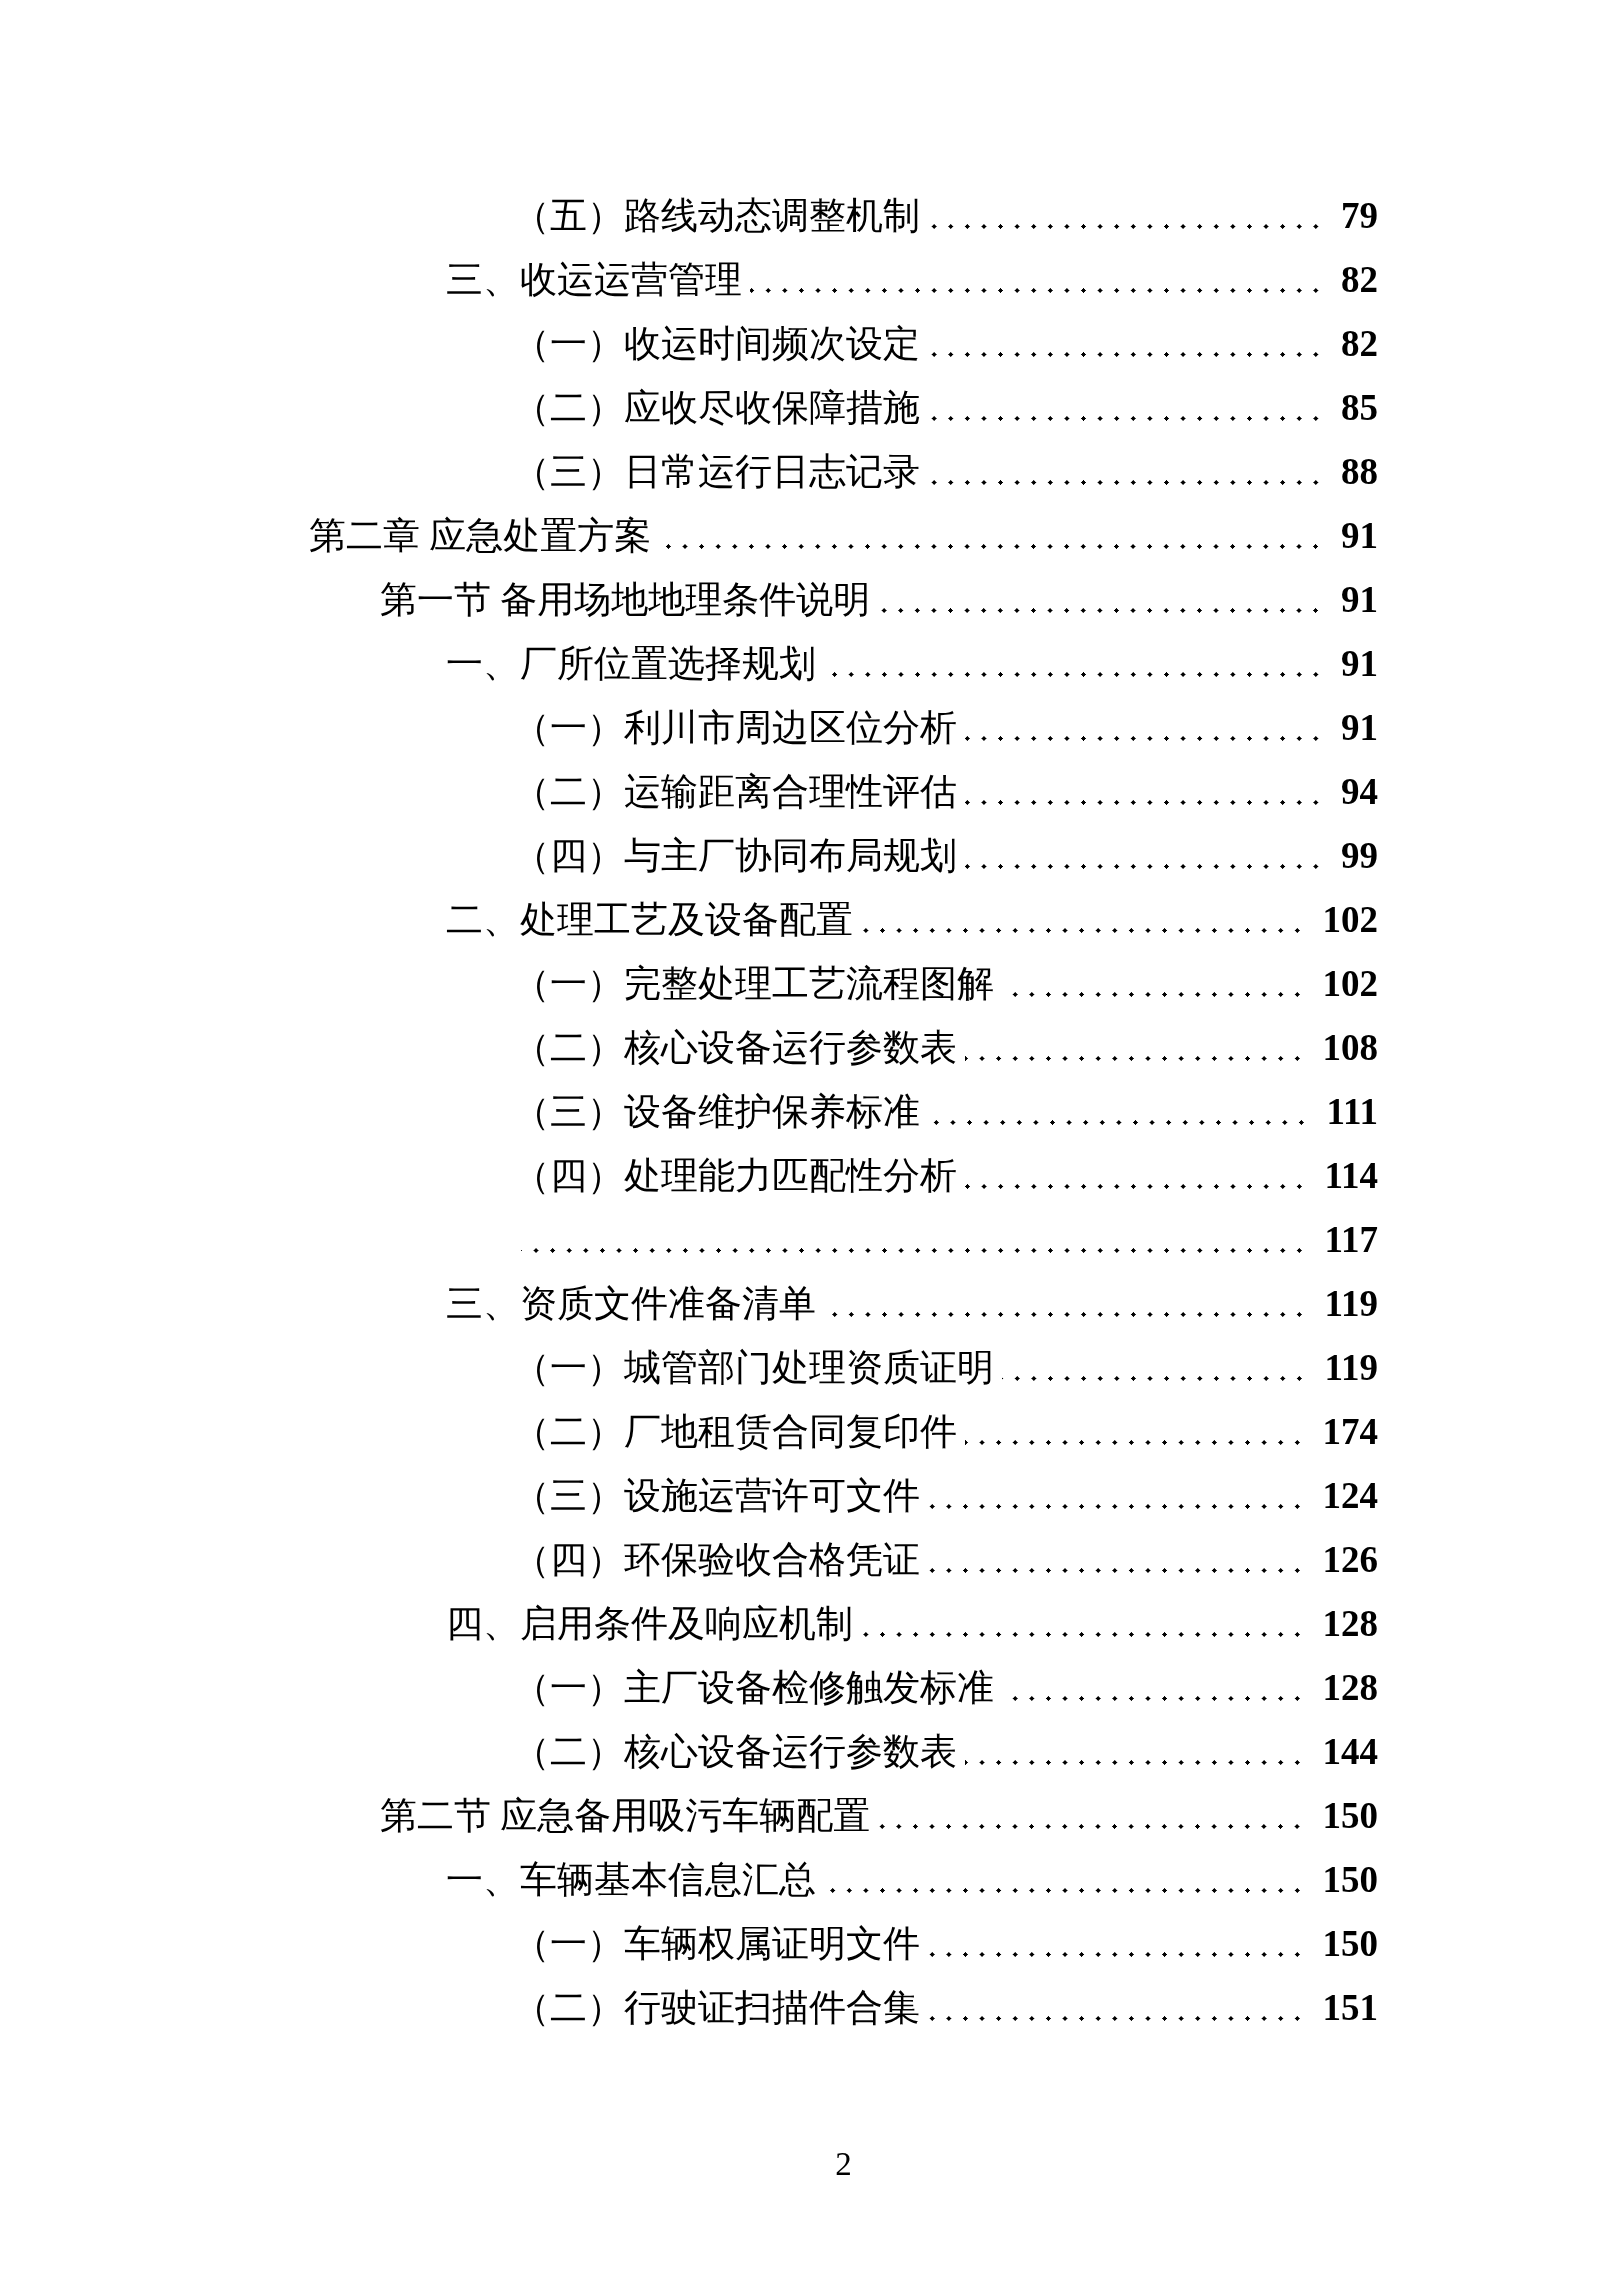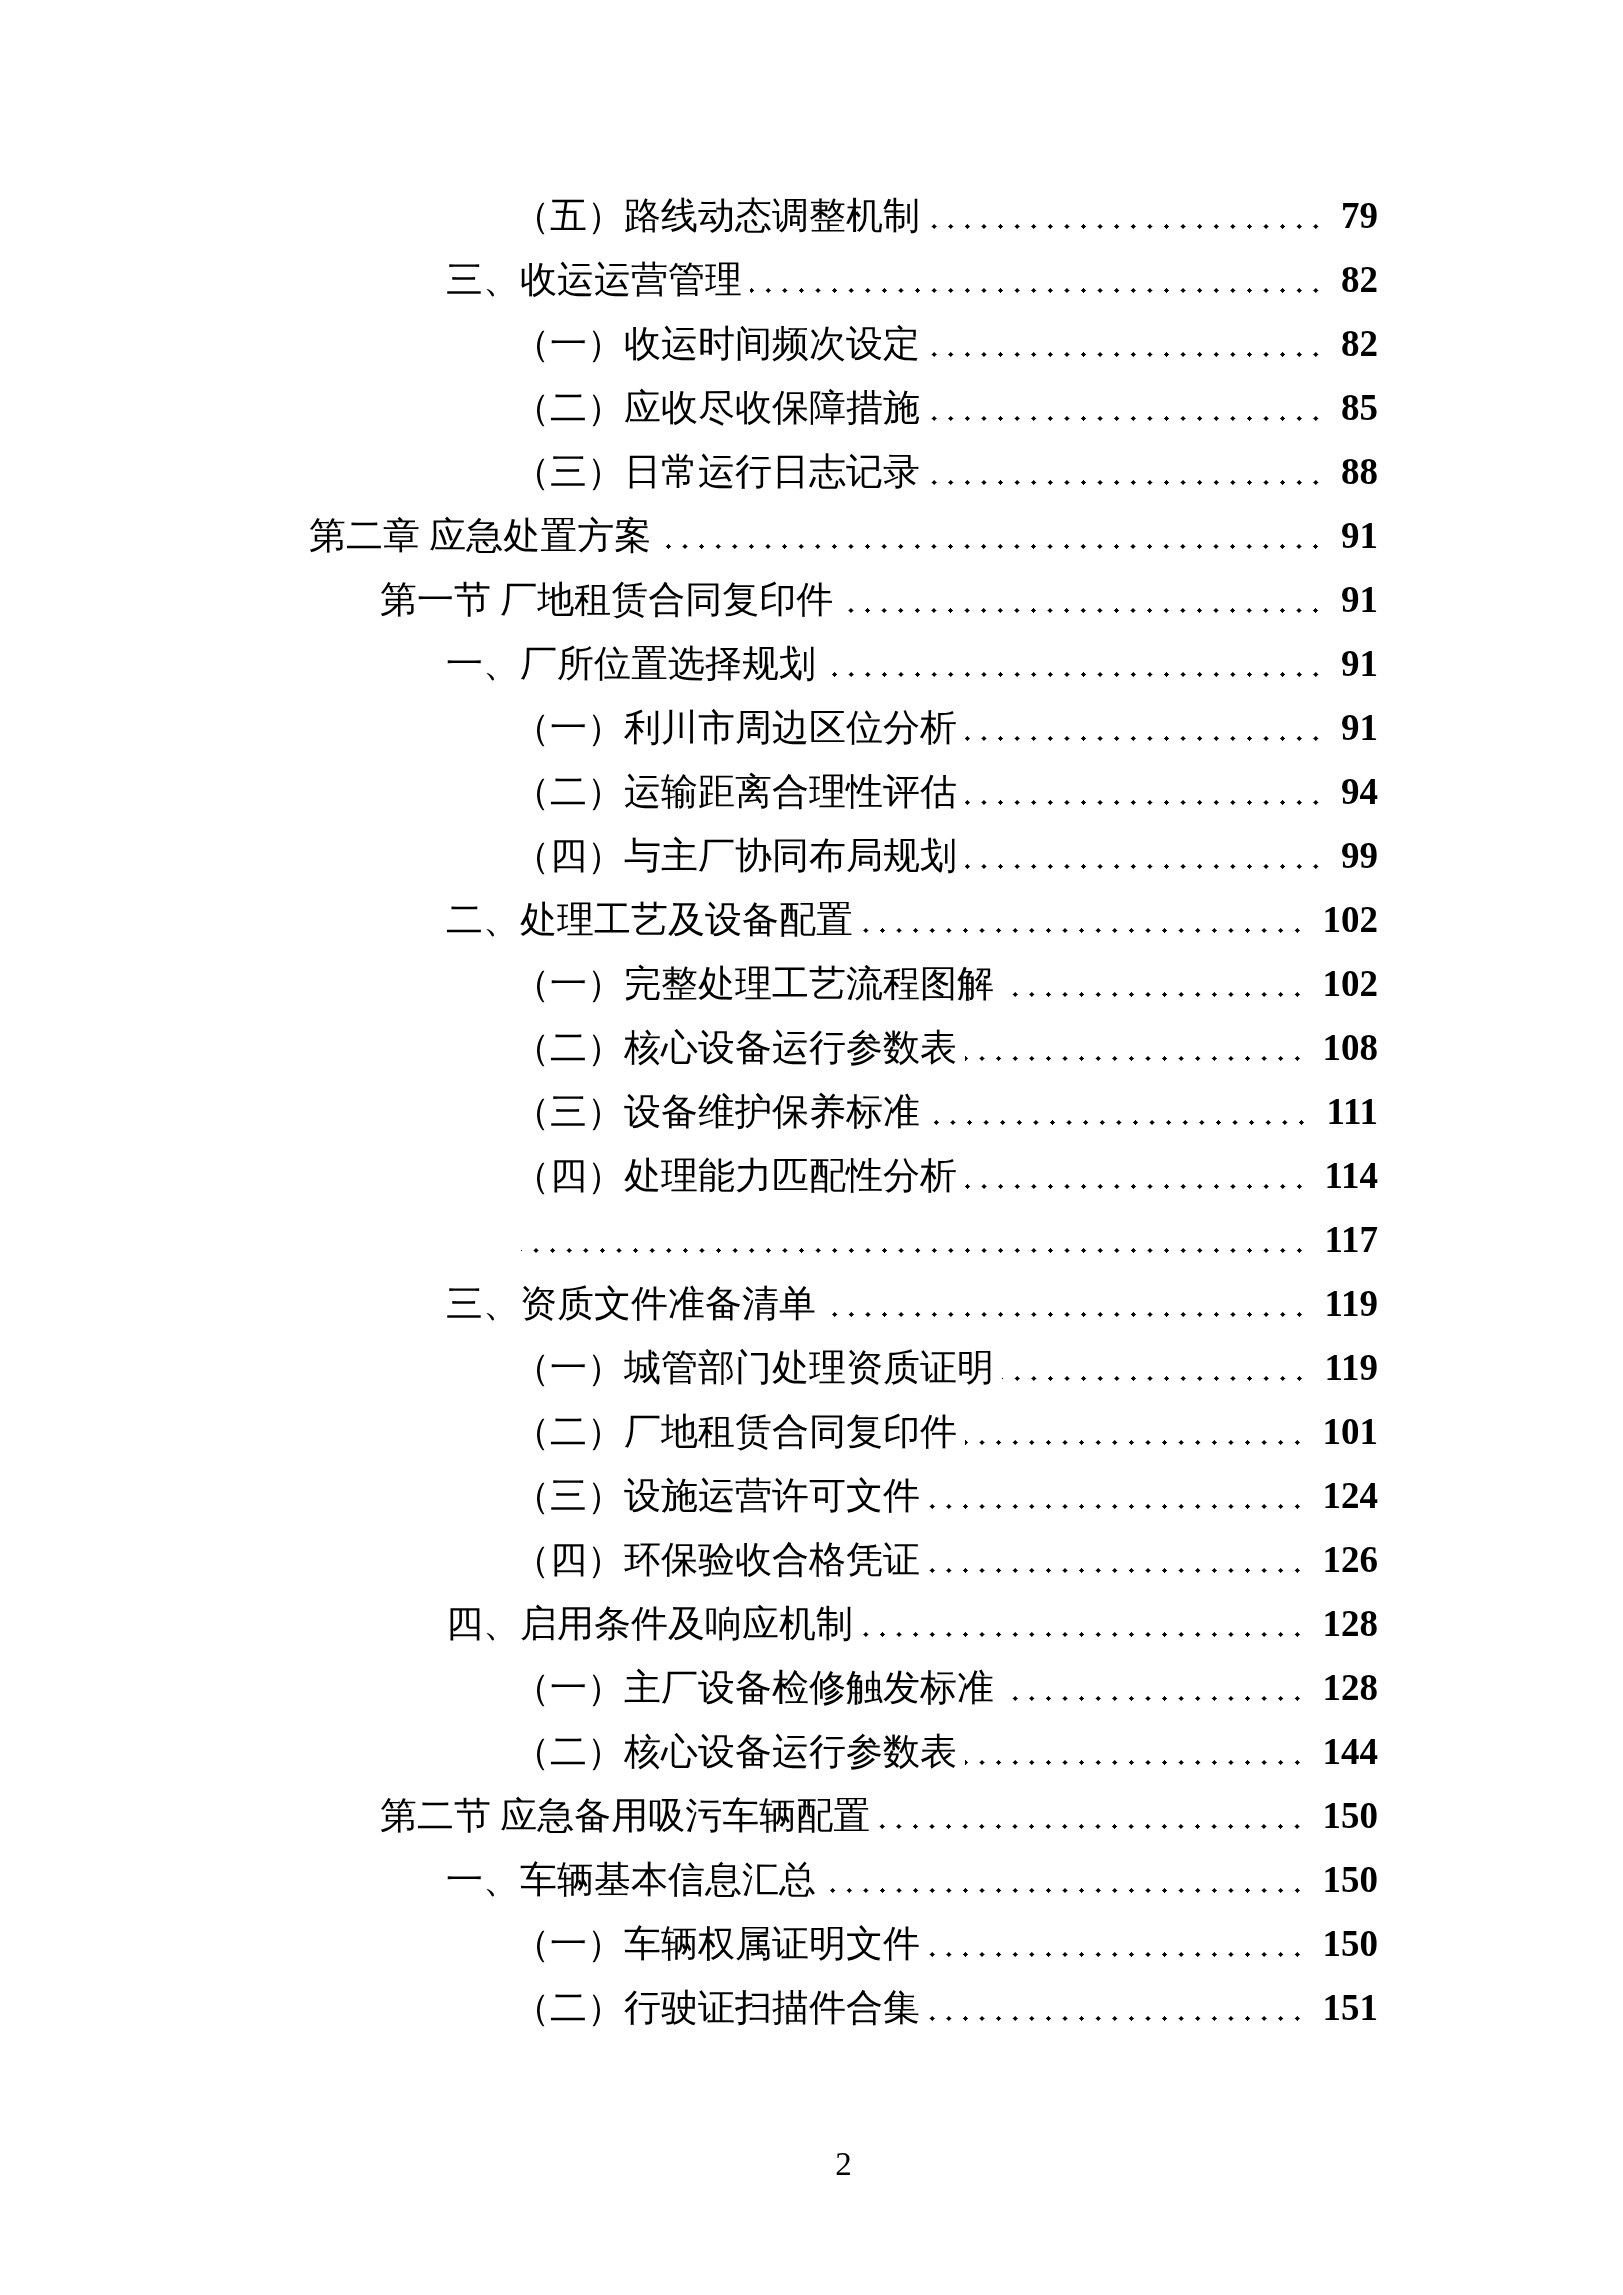--- a/index.html
+++ b/index.html
@@ -83,21 +83,21 @@
       <span class="toc-title">（三）日常运行日志记录</span>
       <span class="leader"></span>
       <span class="toc-page">88</span>
     </div>
     <div class="toc-row lvl0">
       <span class="toc-title">第二章 应急处置方案</span>
       <span class="leader"></span>
       <span class="toc-page">91</span>
     </div>
     <div class="toc-row lvl1">
-      <span class="toc-title">第一节 厂地租赁合同复印件</span>
+      <span class="toc-title">第一节 备用场地地理条件说明</span>
       <span class="leader"></span>
       <span class="toc-page">91</span>
     </div>
     <div class="toc-row lvl2">
       <span class="toc-title">一、厂所位置选择规划</span>
       <span class="leader"></span>
       <span class="toc-page">91</span>
     </div>
     <div class="toc-row lvl3">
       <span class="toc-title">（一）利川市周边区位分析</span>
@@ -149,21 +149,21 @@
       <span class="toc-page">119</span>
     </div>
     <div class="toc-row lvl3">
       <span class="toc-title">（一）城管部门处理资质证明</span>
       <span class="leader"></span>
       <span class="toc-page">119</span>
     </div>
     <div class="toc-row lvl3">
       <span class="toc-title">（二）厂地租赁合同复印件</span>
       <span class="leader"></span>
-      <span class="toc-page">101</span>
+      <span class="toc-page">174</span>
     </div>
     <div class="toc-row lvl3">
       <span class="toc-title">（三）设施运营许可文件</span>
       <span class="leader"></span>
       <span class="toc-page">124</span>
     </div>
     <div class="toc-row lvl3">
       <span class="toc-title">（四）环保验收合格凭证</span>
       <span class="leader"></span>
       <span class="toc-page">126</span>

